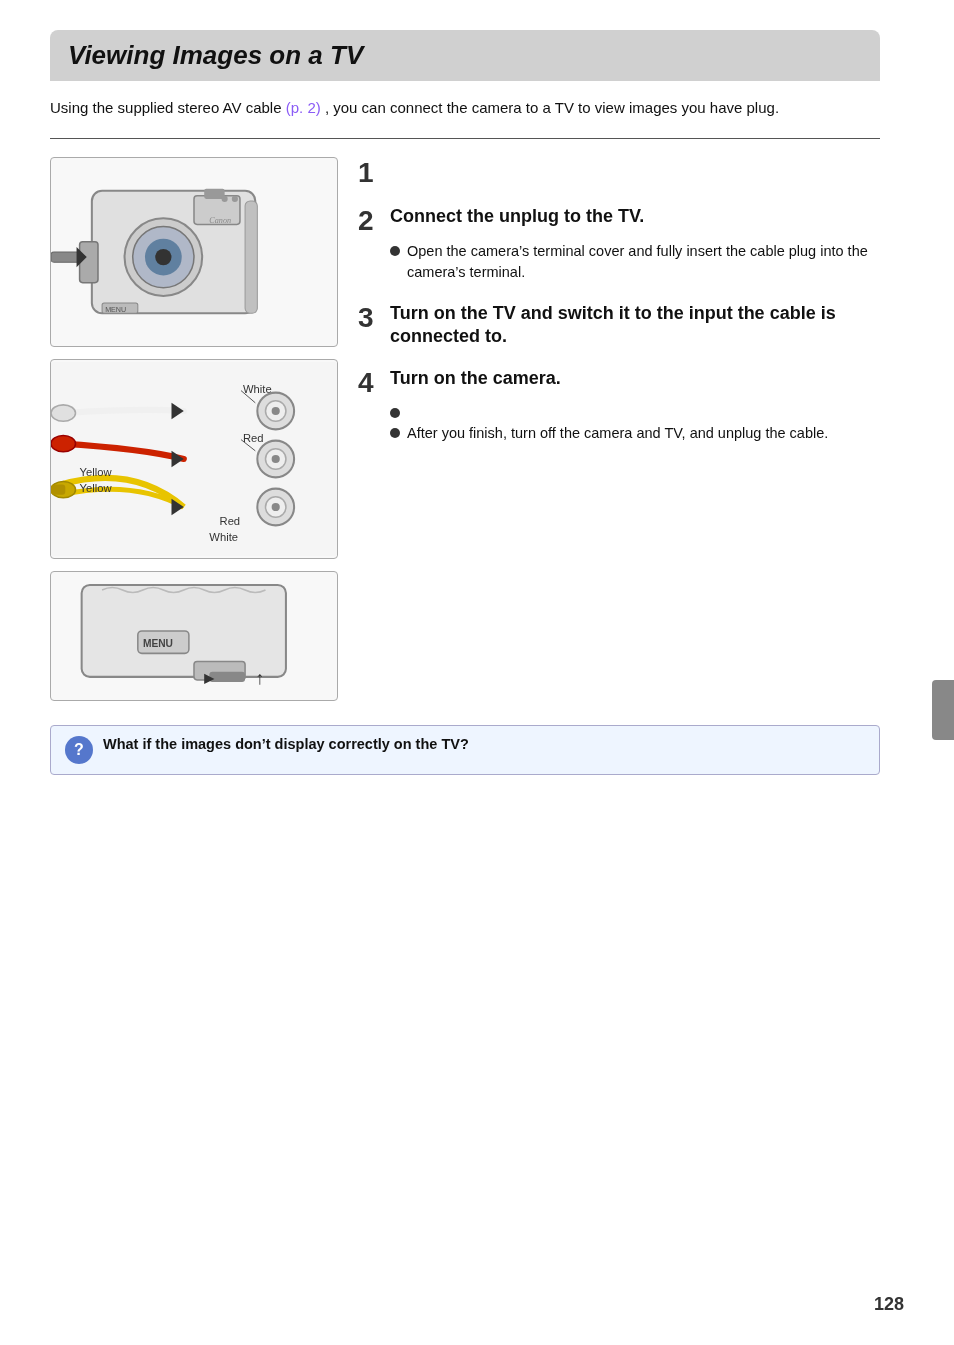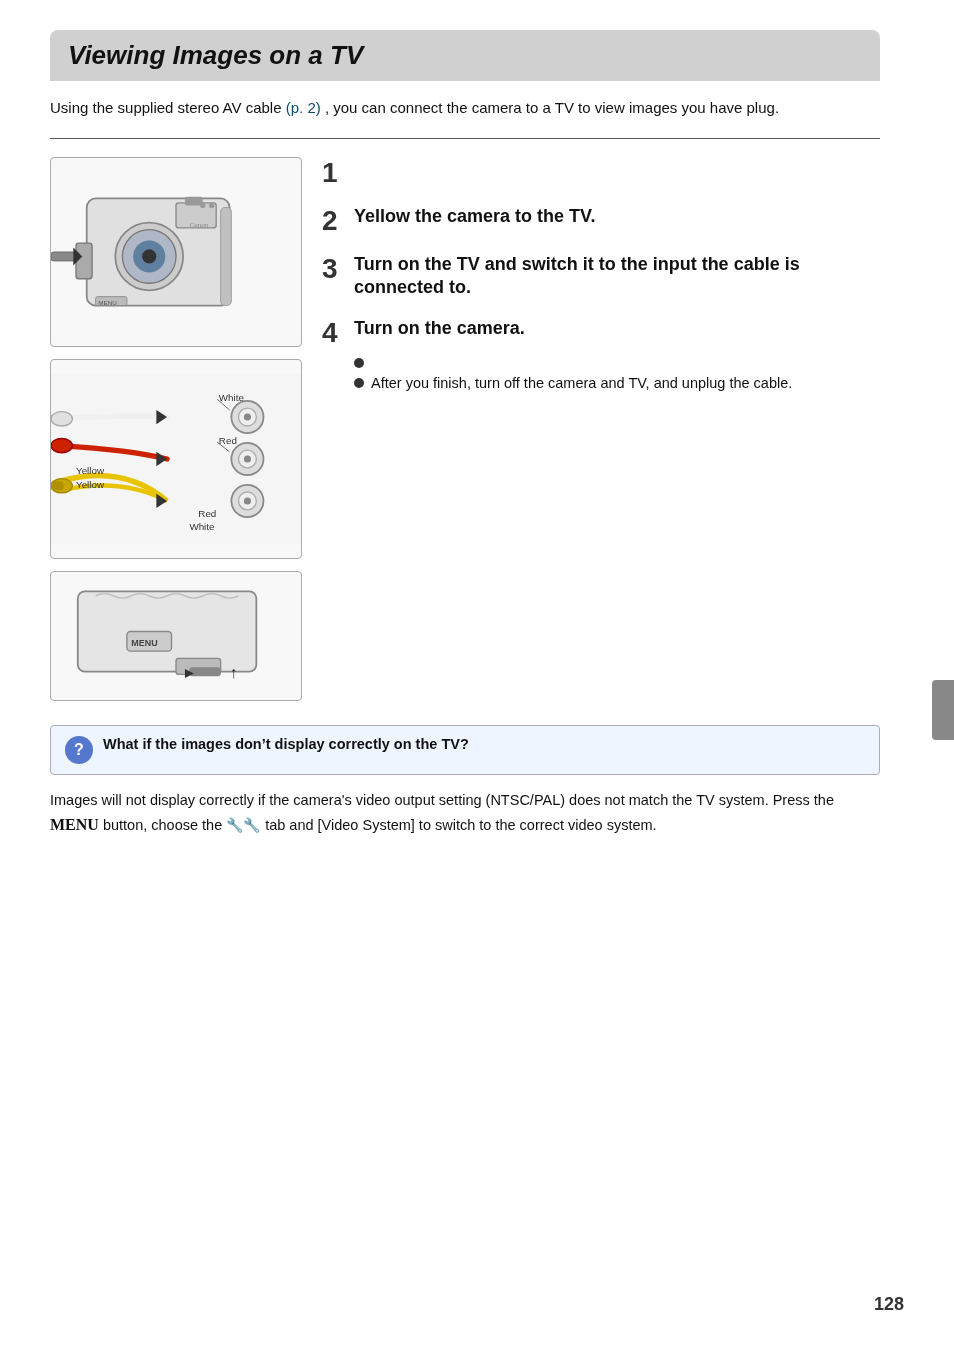--- a/index.html
+++ b/index.html
@@ -32,38 +32,38 @@
       color: #111;
     }
 
     
     .intro-text {
       font-size: 15px;
       line-height: 1.5;
       margin-bottom: 18px;
     }
     .intro-text a {
-      color: #0c4a6e;
+      color: #8b5cf6;
       text-decoration: none;
     }
 
     hr.divider {
       border: none;
       border-top: 1.5px solid #555;
       margin-bottom: 18px;
     }
 
     
     .main-layout {
       display: flex;
       gap: 0;
     }
 
     .left-col {
-      width: 252px;
+      width: 288px;
       flex-shrink: 0;
       display: flex;
       flex-direction: column;
       gap: 12px;
     }
 
     .right-col {
       flex: 1;
       padding-left: 20px;
     }
@@ -363,21 +363,27 @@
 
       <div class="step">
         <div class="step-header">
           <span class="step-num">1</span>
         </div>
       </div>
 
       <div class="step">
         <div class="step-header">
           <span class="step-num">2</span>
-          <span class="step-title">Yellow the camera to the TV.</span>
+          <span class="step-title">Connect the unplug to the TV.</span>
+        </div>
+        <div class="step-content">
+          <div class="bullet-item">
+            <div class="bullet-circle"></div>
+            <span>Open the camera’s terminal cover and fully insert the cable plug into the camera’s terminal.</span>
+          </div>
         </div>
       </div>
 
 
       <div class="step">
         <div class="step-header">
           <span class="step-num">3</span>
           <span class="step-title">Turn on the TV and switch it to the input the cable is connected to.</span>
         </div>
       </div>
@@ -401,21 +407,18 @@
     </div>
   </div>
 
   <div class="info-box">
     <div class="q-icon">
       <span>?</span>
     </div>
     <span class="q-text">What if the images don’t display correctly on the TV?</span>
   </div>
 
-  <p class="bottom-text">
-    Images will not display correctly if the camera's video output setting (NTSC/PAL) does not match the TV system. Press the <span class="menu-word">MENU</span> button, choose the <span class="wrench-icon">🔧🔧</span> tab and [Video System] to switch to the correct video system.
-  </p>
 
   <div class="page-number">128</div>
 
   <div class="side-tab"></div>
 
 </div>
 
 </body></html>

